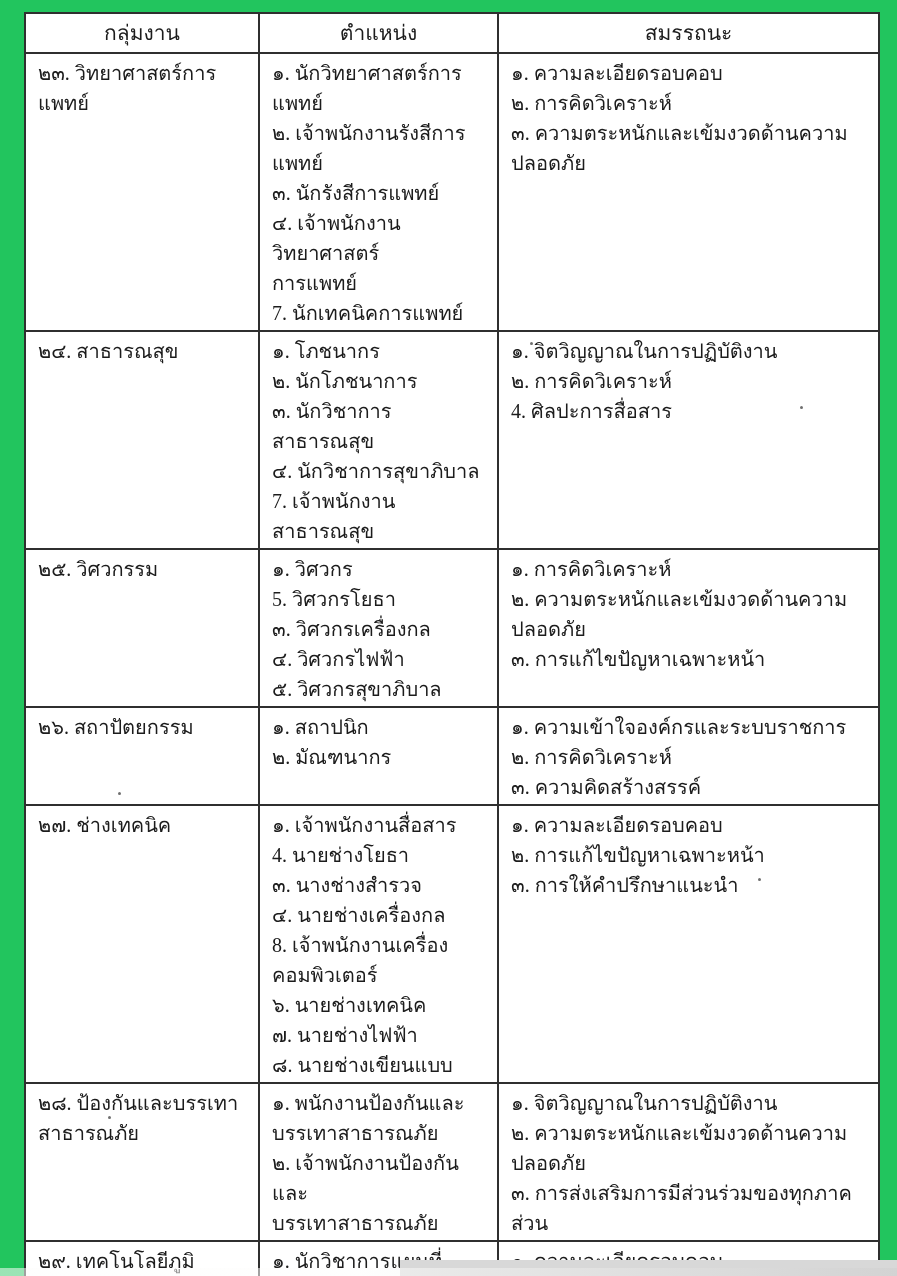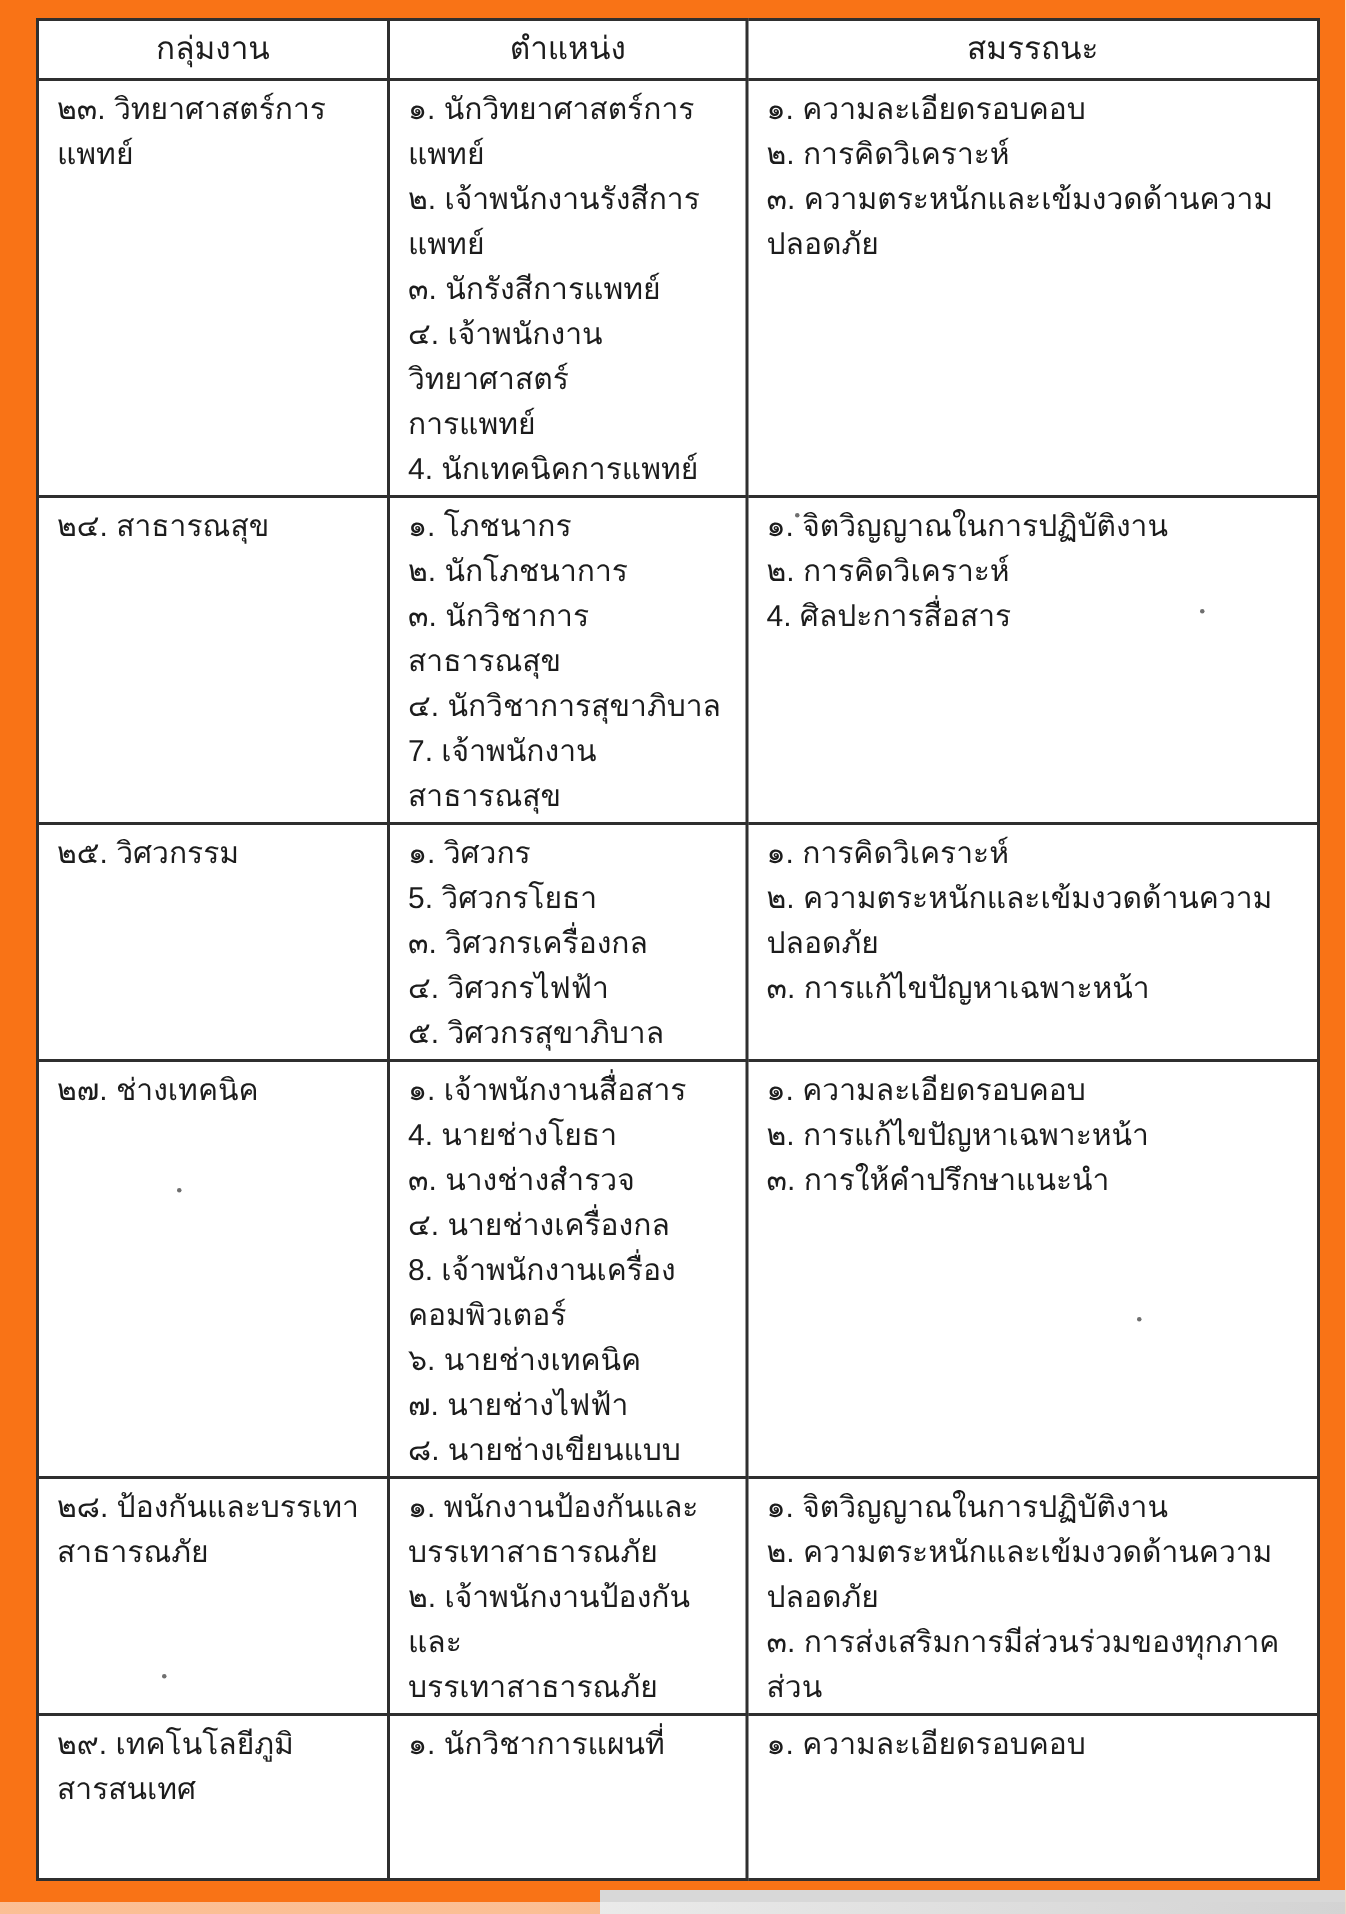--- a/index.html
+++ b/index.html
@@ -2,21 +2,21 @@
 <html><head>
 <meta charset="utf-8">
 <style>
   html,body{margin:0;padding:0;}
   body{
     width:897px;height:1276px;position:relative;overflow:hidden;
     background:#fdfdfc;
     font-family:"Liberation Sans","DejaVu Sans",sans-serif;
     color:#1c1c1c;
   }
-  .page{position:absolute;inset:0;background:#f97316;}
+  .page{position:absolute;inset:0;background:#22c55e;font-family:Liberation Serif, serif;}
   table.doc{
     position:absolute;left:24px;top:12px;width:854px;
     border-collapse:collapse;table-layout:fixed;
     background:#fff;
   }
   table.doc th, table.doc td{
     border:2px solid #2f2f2f;
     vertical-align:top;
     font-size:20px;
     line-height:30px;
@@ -72,21 +72,21 @@
         <tr class="row-0">
           <td>
             <div class="cell-line">๒๓. วิทยาศาสตร์การแพทย์</div>
           </td>
           <td>
             <div class="cell-line">๑. นักวิทยาศาสตร์การแพทย์</div>
             <div class="cell-line">๒. เจ้าพนักงานรังสีการแพทย์</div>
             <div class="cell-line">๓. นักรังสีการแพทย์</div>
             <div class="cell-line">๔. เจ้าพนักงานวิทยาศาสตร์
 การแพทย์</div>
-            <div class="cell-line">4. นักเทคนิคการแพทย์</div>
+            <div class="cell-line">7. นักเทคนิคการแพทย์</div>
           </td>
           <td>
             <div class="cell-line">๑. ความละเอียดรอบคอบ</div>
             <div class="cell-line">๒. การคิดวิเคราะห์</div>
             <div class="cell-line">๓. ความตระหนักและเข้มงวดด้านความปลอดภัย</div>
           </td>
         </tr>
         <tr class="row-1">
           <td>
             <div class="cell-line">๒๔. สาธารณสุข</div>
@@ -112,20 +112,34 @@
             <div class="cell-line">๑. วิศวกร</div>
             <div class="cell-line">5. วิศวกรโยธา</div>
             <div class="cell-line">๓. วิศวกรเครื่องกล</div>
             <div class="cell-line">๔. วิศวกรไฟฟ้า</div>
             <div class="cell-line">๕. วิศวกรสุขาภิบาล</div>
           </td>
           <td>
             <div class="cell-line">๑. การคิดวิเคราะห์</div>
             <div class="cell-line">๒. ความตระหนักและเข้มงวดด้านความปลอดภัย</div>
             <div class="cell-line">๓. การแก้ไขปัญหาเฉพาะหน้า</div>
+          </td>
+        </tr>
+        <tr class="row-3">
+          <td>
+            <div class="cell-line">๒๖. สถาปัตยกรรม</div>
+          </td>
+          <td>
+            <div class="cell-line">๑. สถาปนิก</div>
+            <div class="cell-line">๒. มัณฑนากร</div>
+          </td>
+          <td>
+            <div class="cell-line">๑. ความเข้าใจองค์กรและระบบราชการ</div>
+            <div class="cell-line">๒. การคิดวิเคราะห์</div>
+            <div class="cell-line">๓. ความคิดสร้างสรรค์</div>
           </td>
         </tr>
         <tr class="row-4">
           <td>
             <div class="cell-line">๒๗. ช่างเทคนิค</div>
           </td>
           <td>
             <div class="cell-line">๑. เจ้าพนักงานสื่อสาร</div>
             <div class="cell-line">4. นายช่างโยธา</div>
             <div class="cell-line">๓. นางช่างสำรวจ</div>

